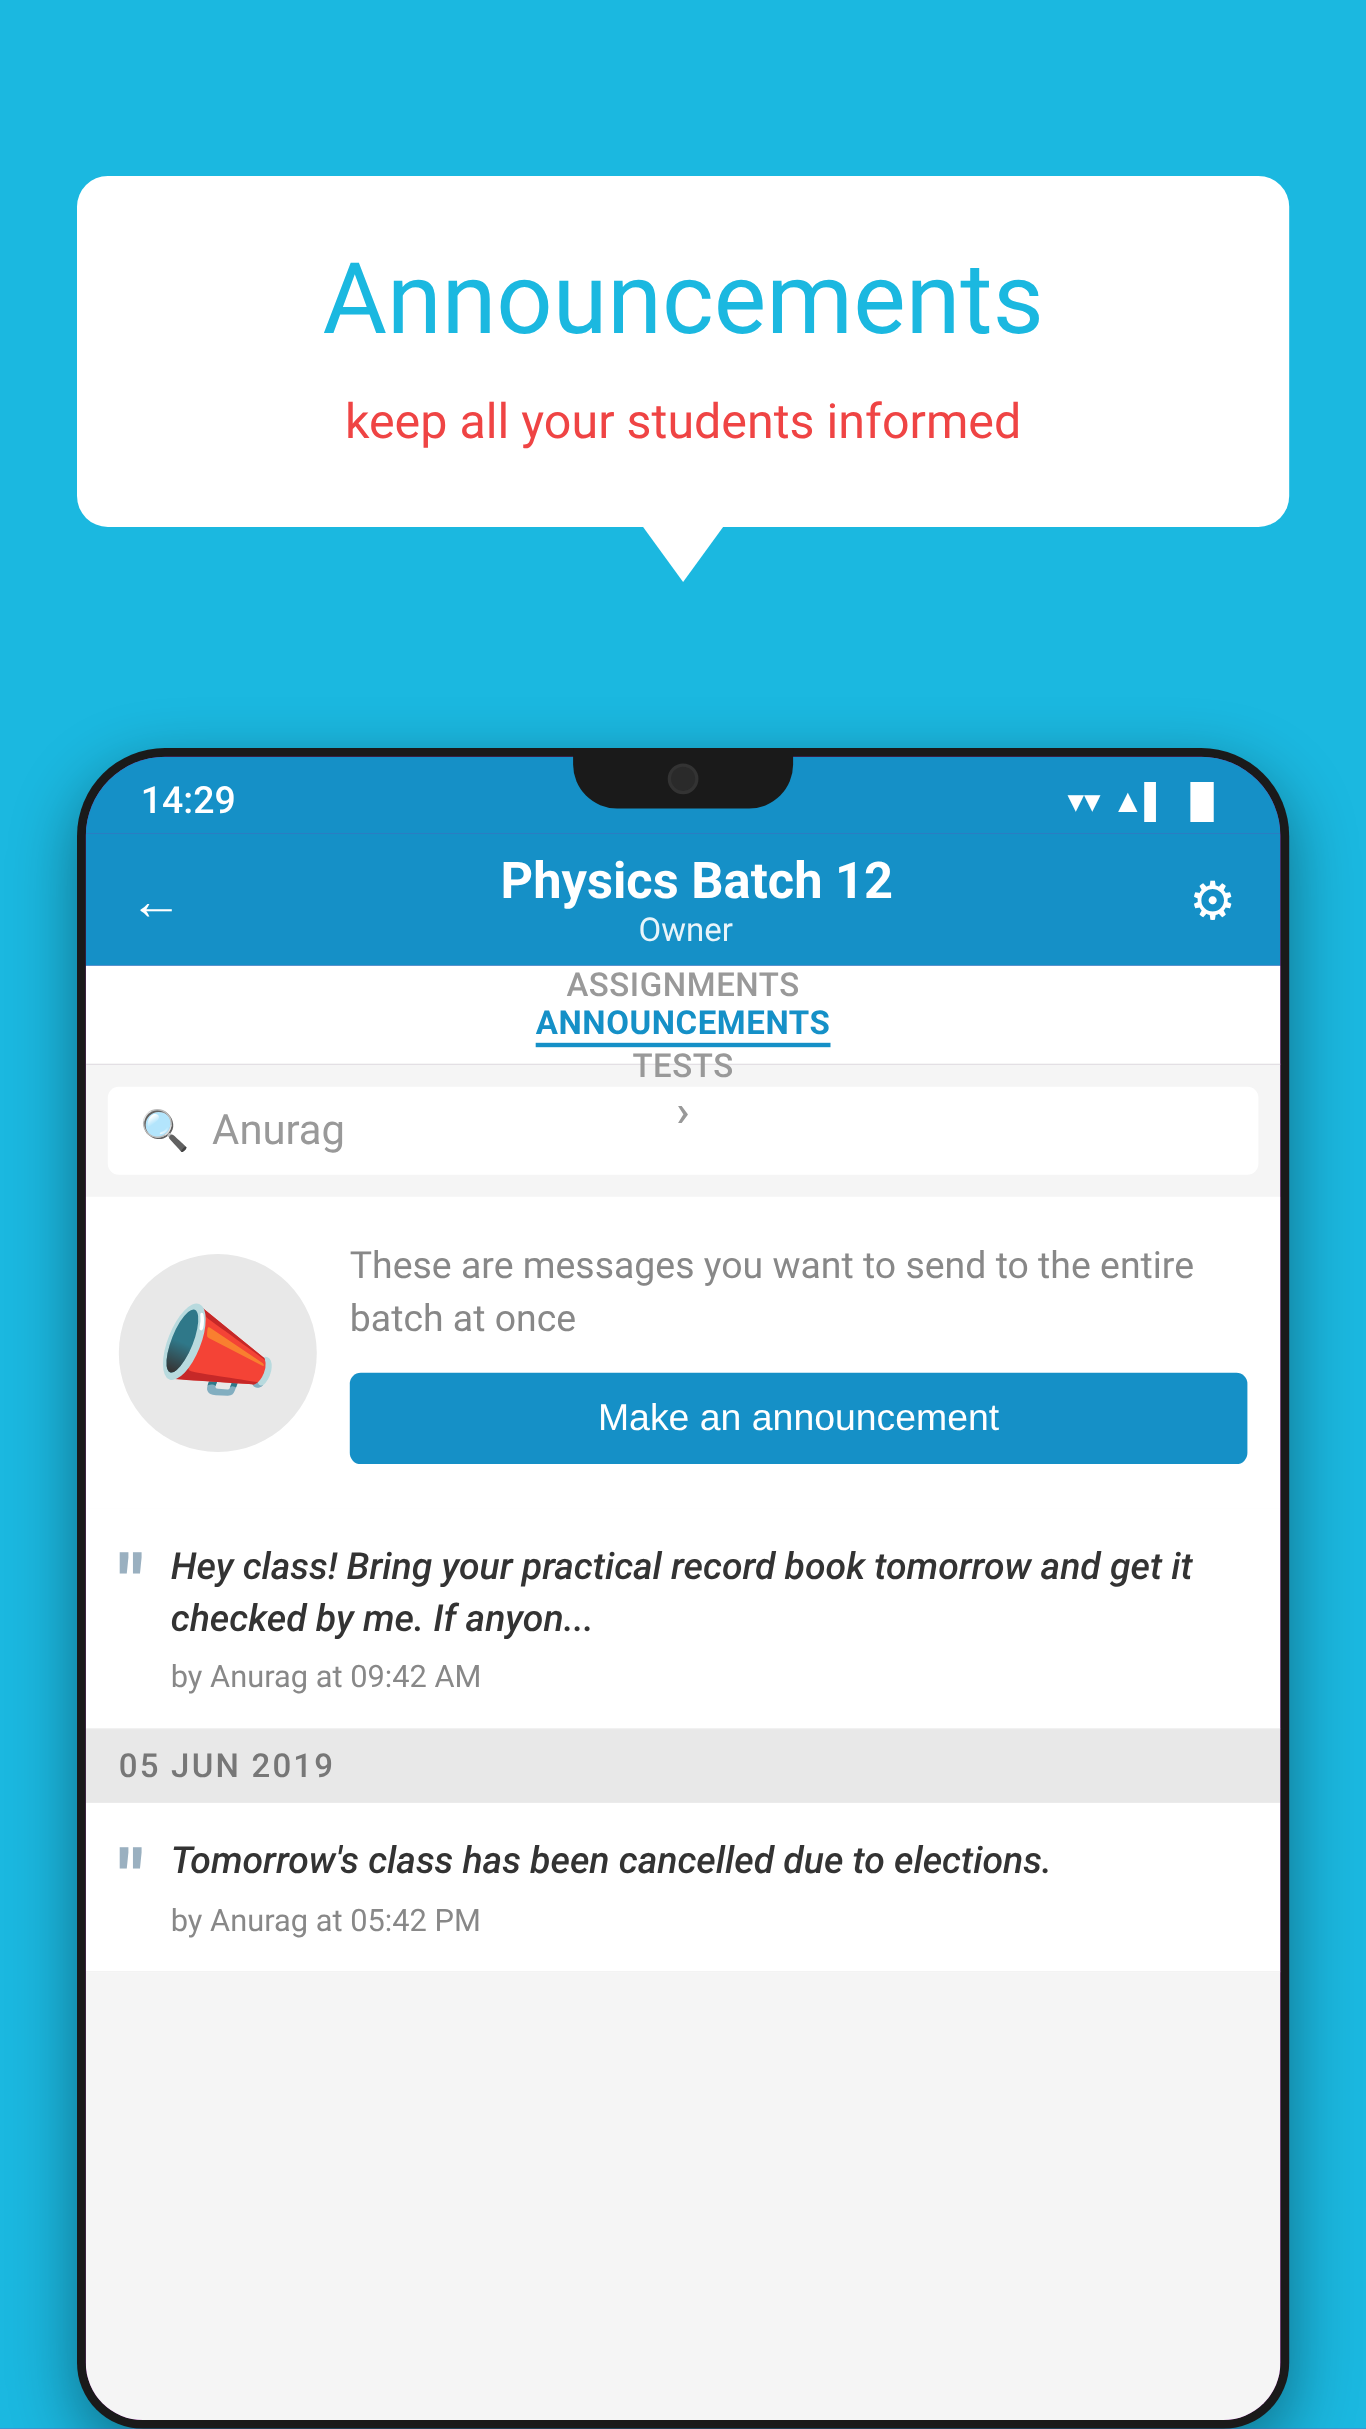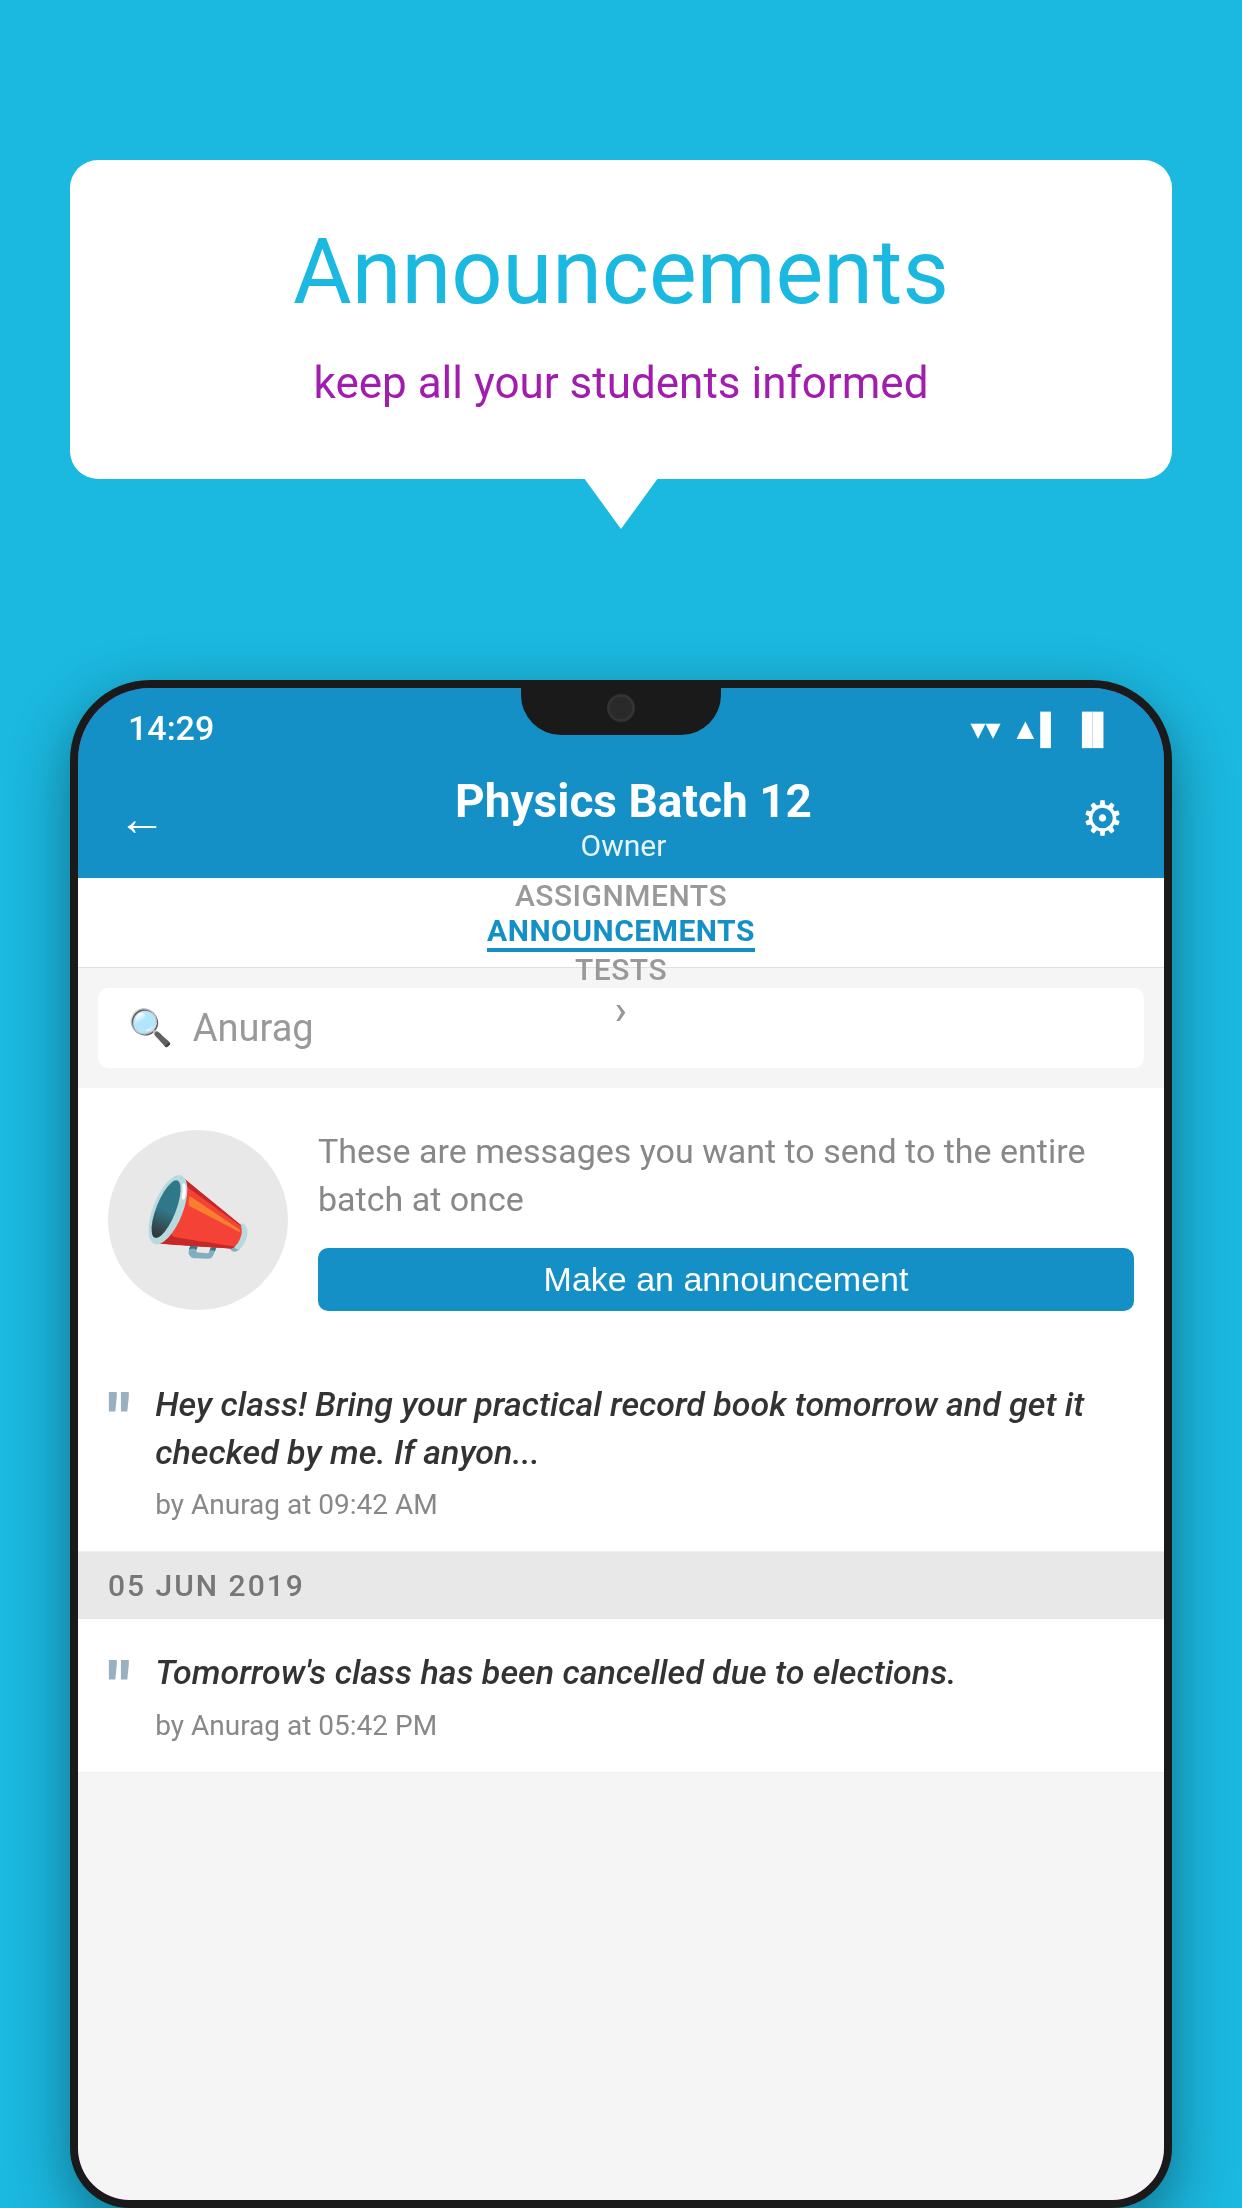--- a/index.html
+++ b/index.html
@@ -47,21 +47,21 @@
     }
 
     .bubble-title {
       color: #1bb8e0;
       font-size: 90px;
       font-weight: 400;
       margin-bottom: 20px;
     }
 
     .bubble-subtitle {
-      color: #a21caf;
+      color: #ef4444;
       font-size: 44px;
       font-weight: 400;
       margin-top: 32px;
     }
 
     
     .phone-mockup {
       position: absolute;
       top: 680px;
       left: 70px;
@@ -262,21 +262,21 @@
       font-size: 34px;
       line-height: 1.4;
       margin-bottom: 25px;
     }
 
     .make-announcement-btn {
       background: #1590c7;
       color: white;
       border: none;
       border-radius: 10px;
-      padding: 12px 36px;
+      padding: 22px 36px;
       font-size: 34px;
       font-weight: 500;
       cursor: pointer;
       width: 100%;
     }
 
     
     .date-divider {
       background: #e8e8e8;
       padding: 16px 30px;

